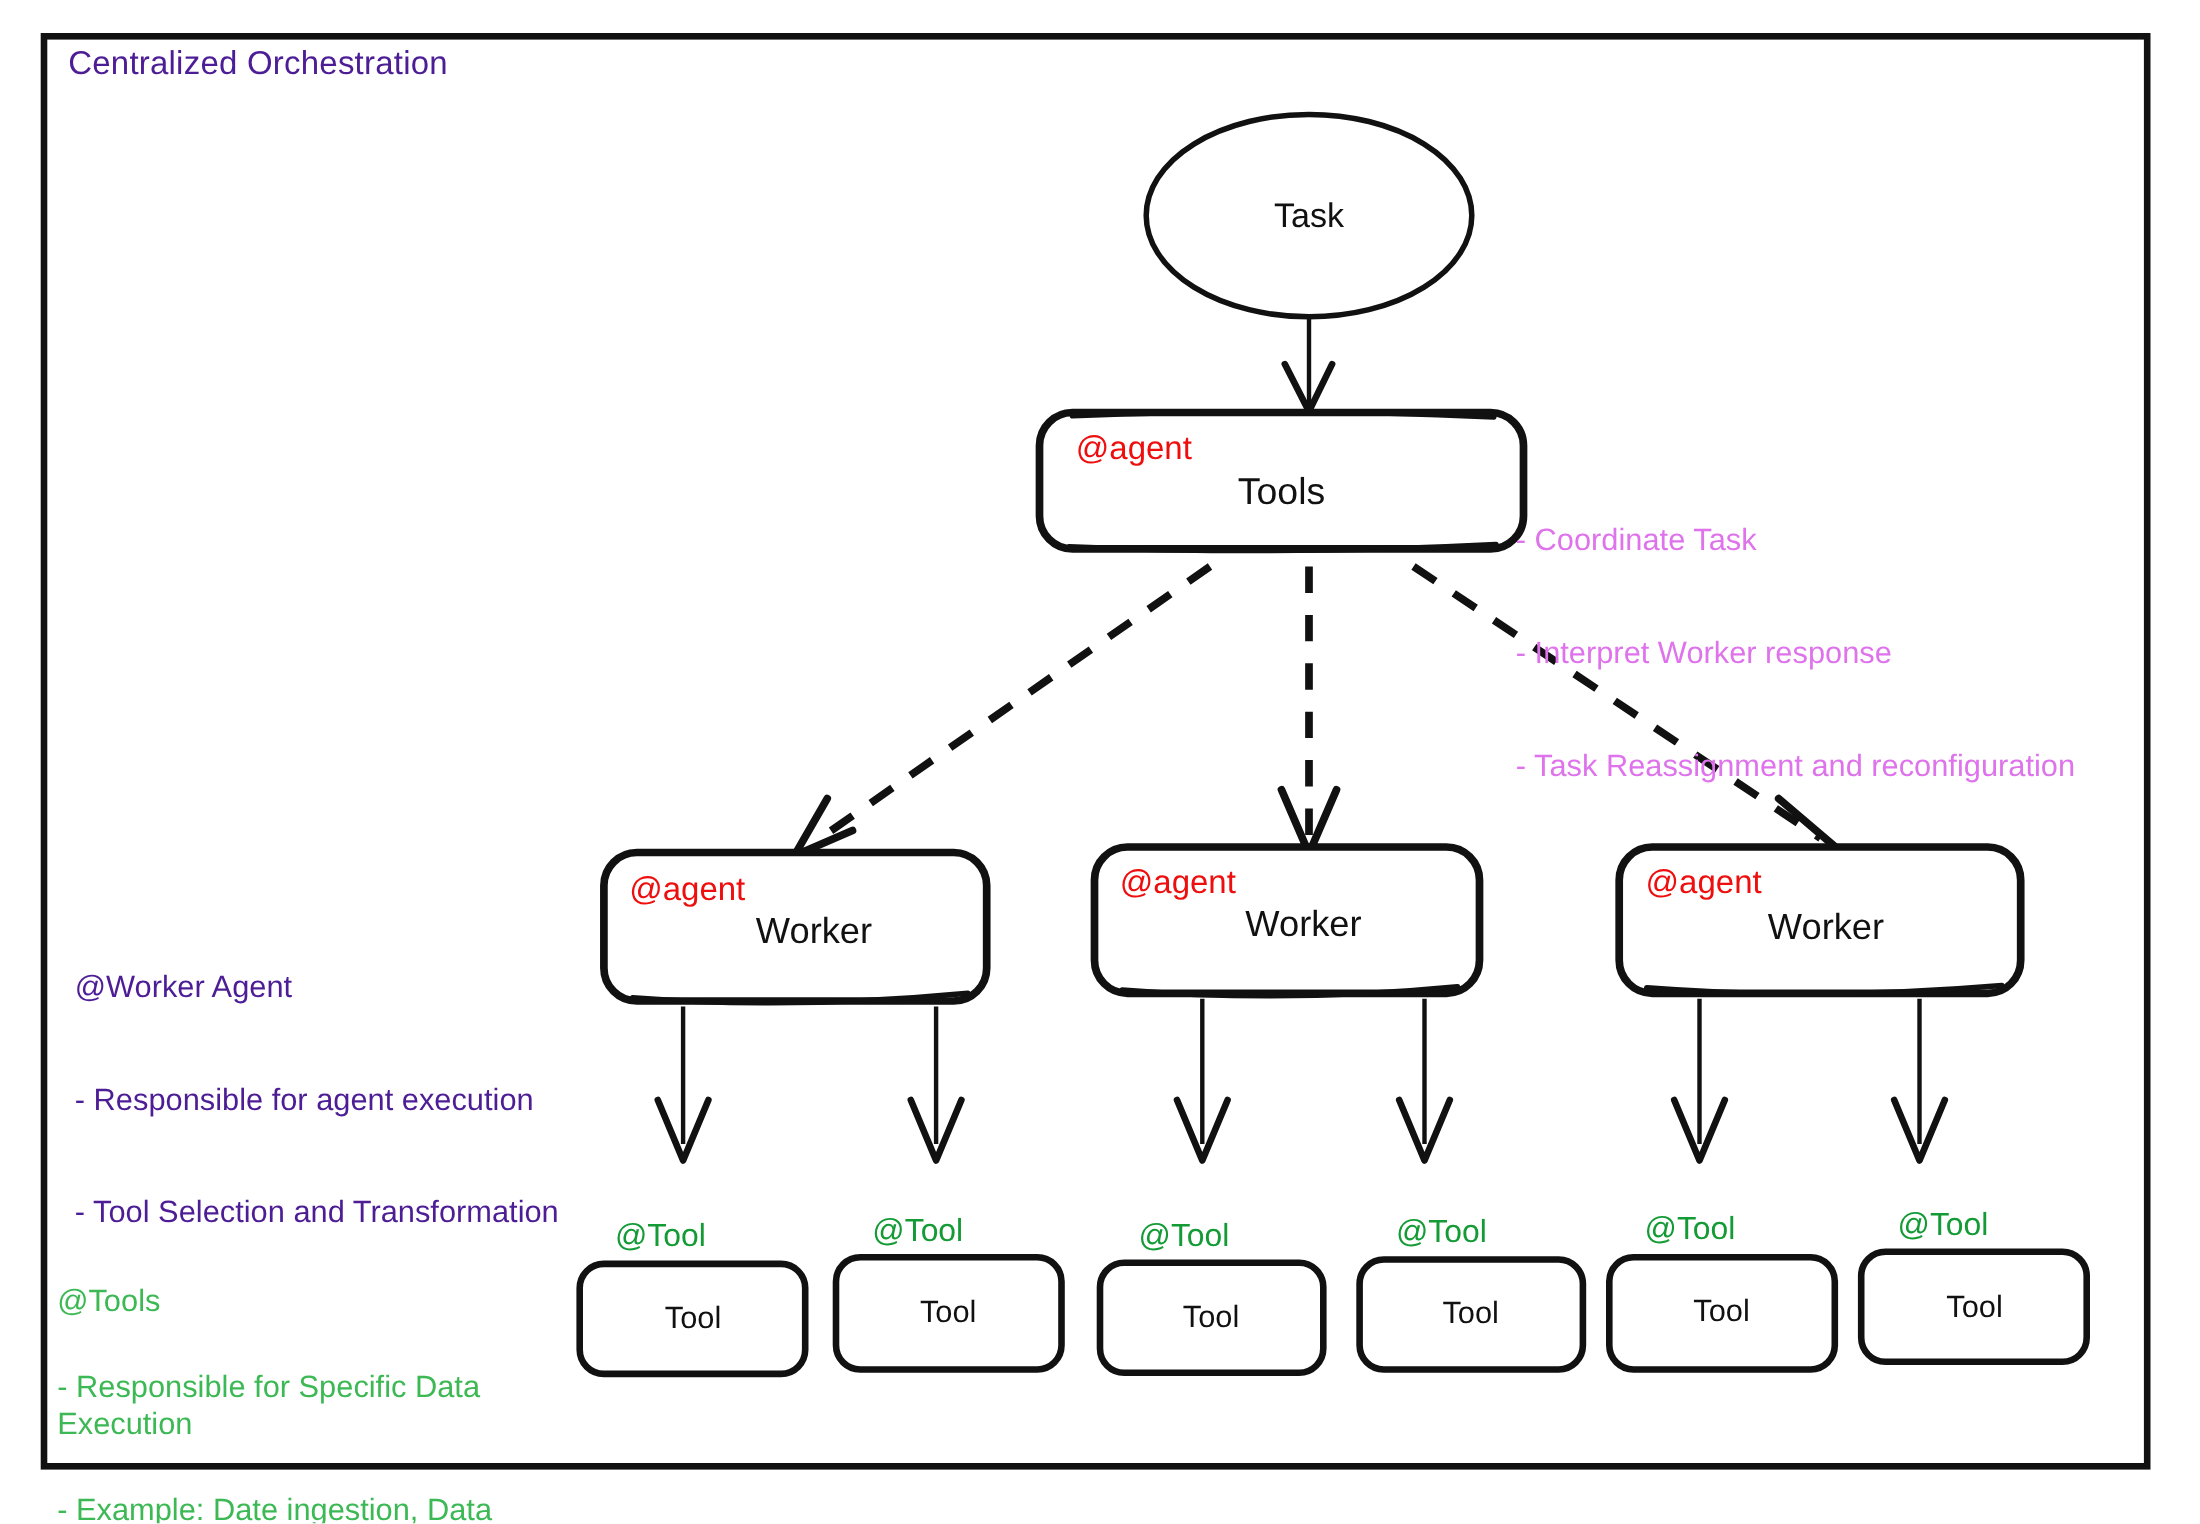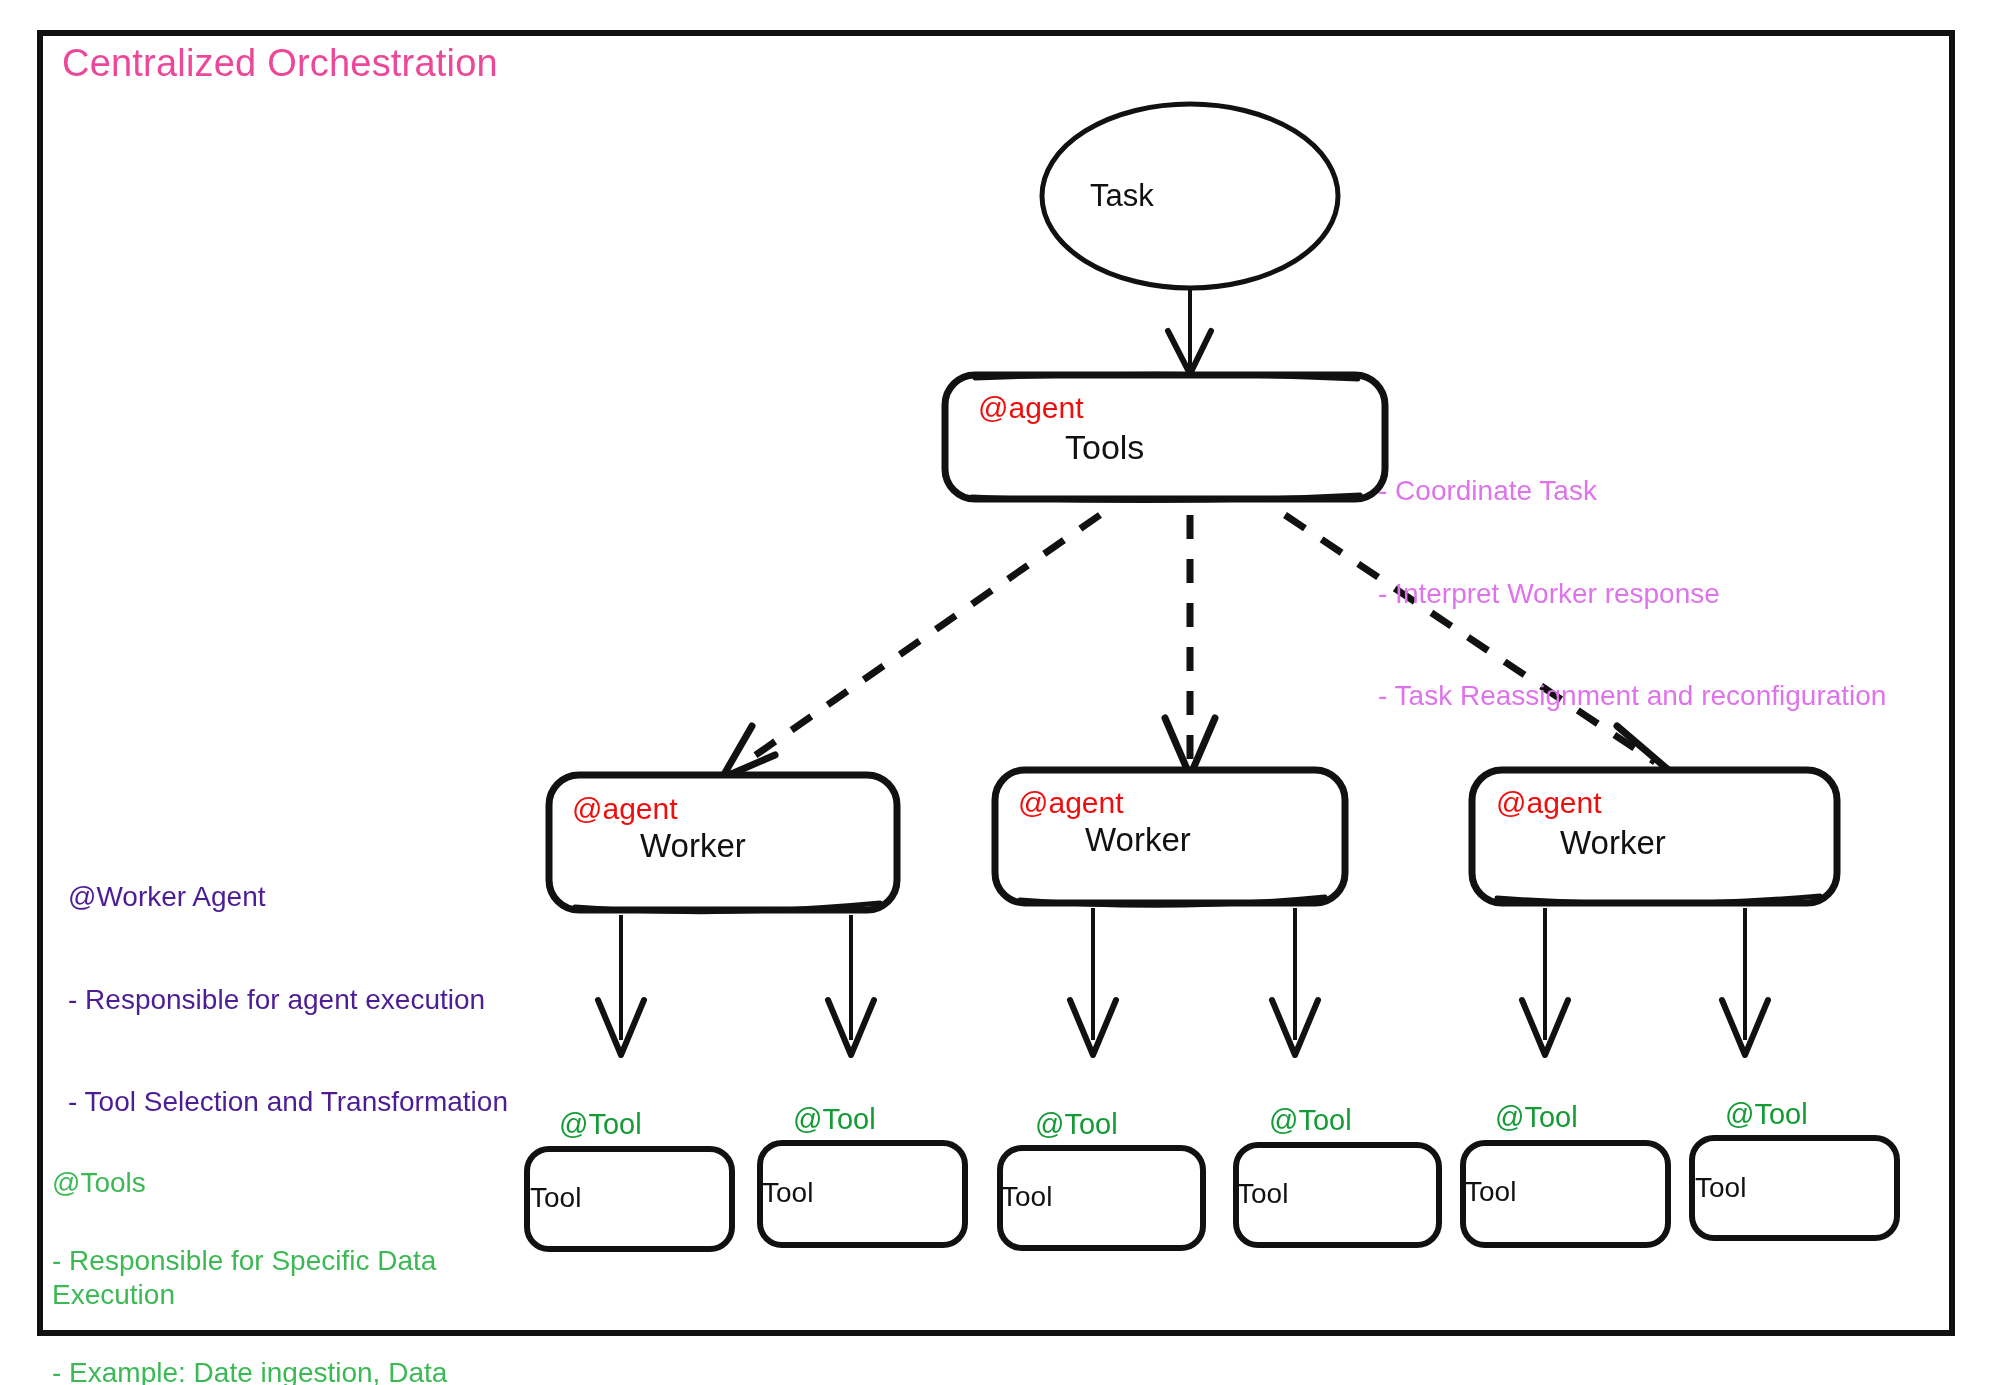--- a/index.html
+++ b/index.html
@@ -25,27 +25,27 @@
     height: 1385px;
   }
   .lbl {
     position: absolute;
     white-space: pre;
     line-height: 1.22;
   }
   .title-text {
     left: 62px;
     top: 40px;
-    font-size: 38px;
-    color: #ec4899;
+    font-size: 30px;
+    color: #4c1d95;
     letter-spacing: 0.2px;
   }
   .node-title {
     position: absolute;
-    text-align: left;
+    text-align: center;
     color: #111111;
     white-space: pre;
   }
   .tag-agent {
     color: #EE0E0E;
     font-size: 30px;
   }
   .tag-tool {
     color: #149B36;
     font-size: 29px;

